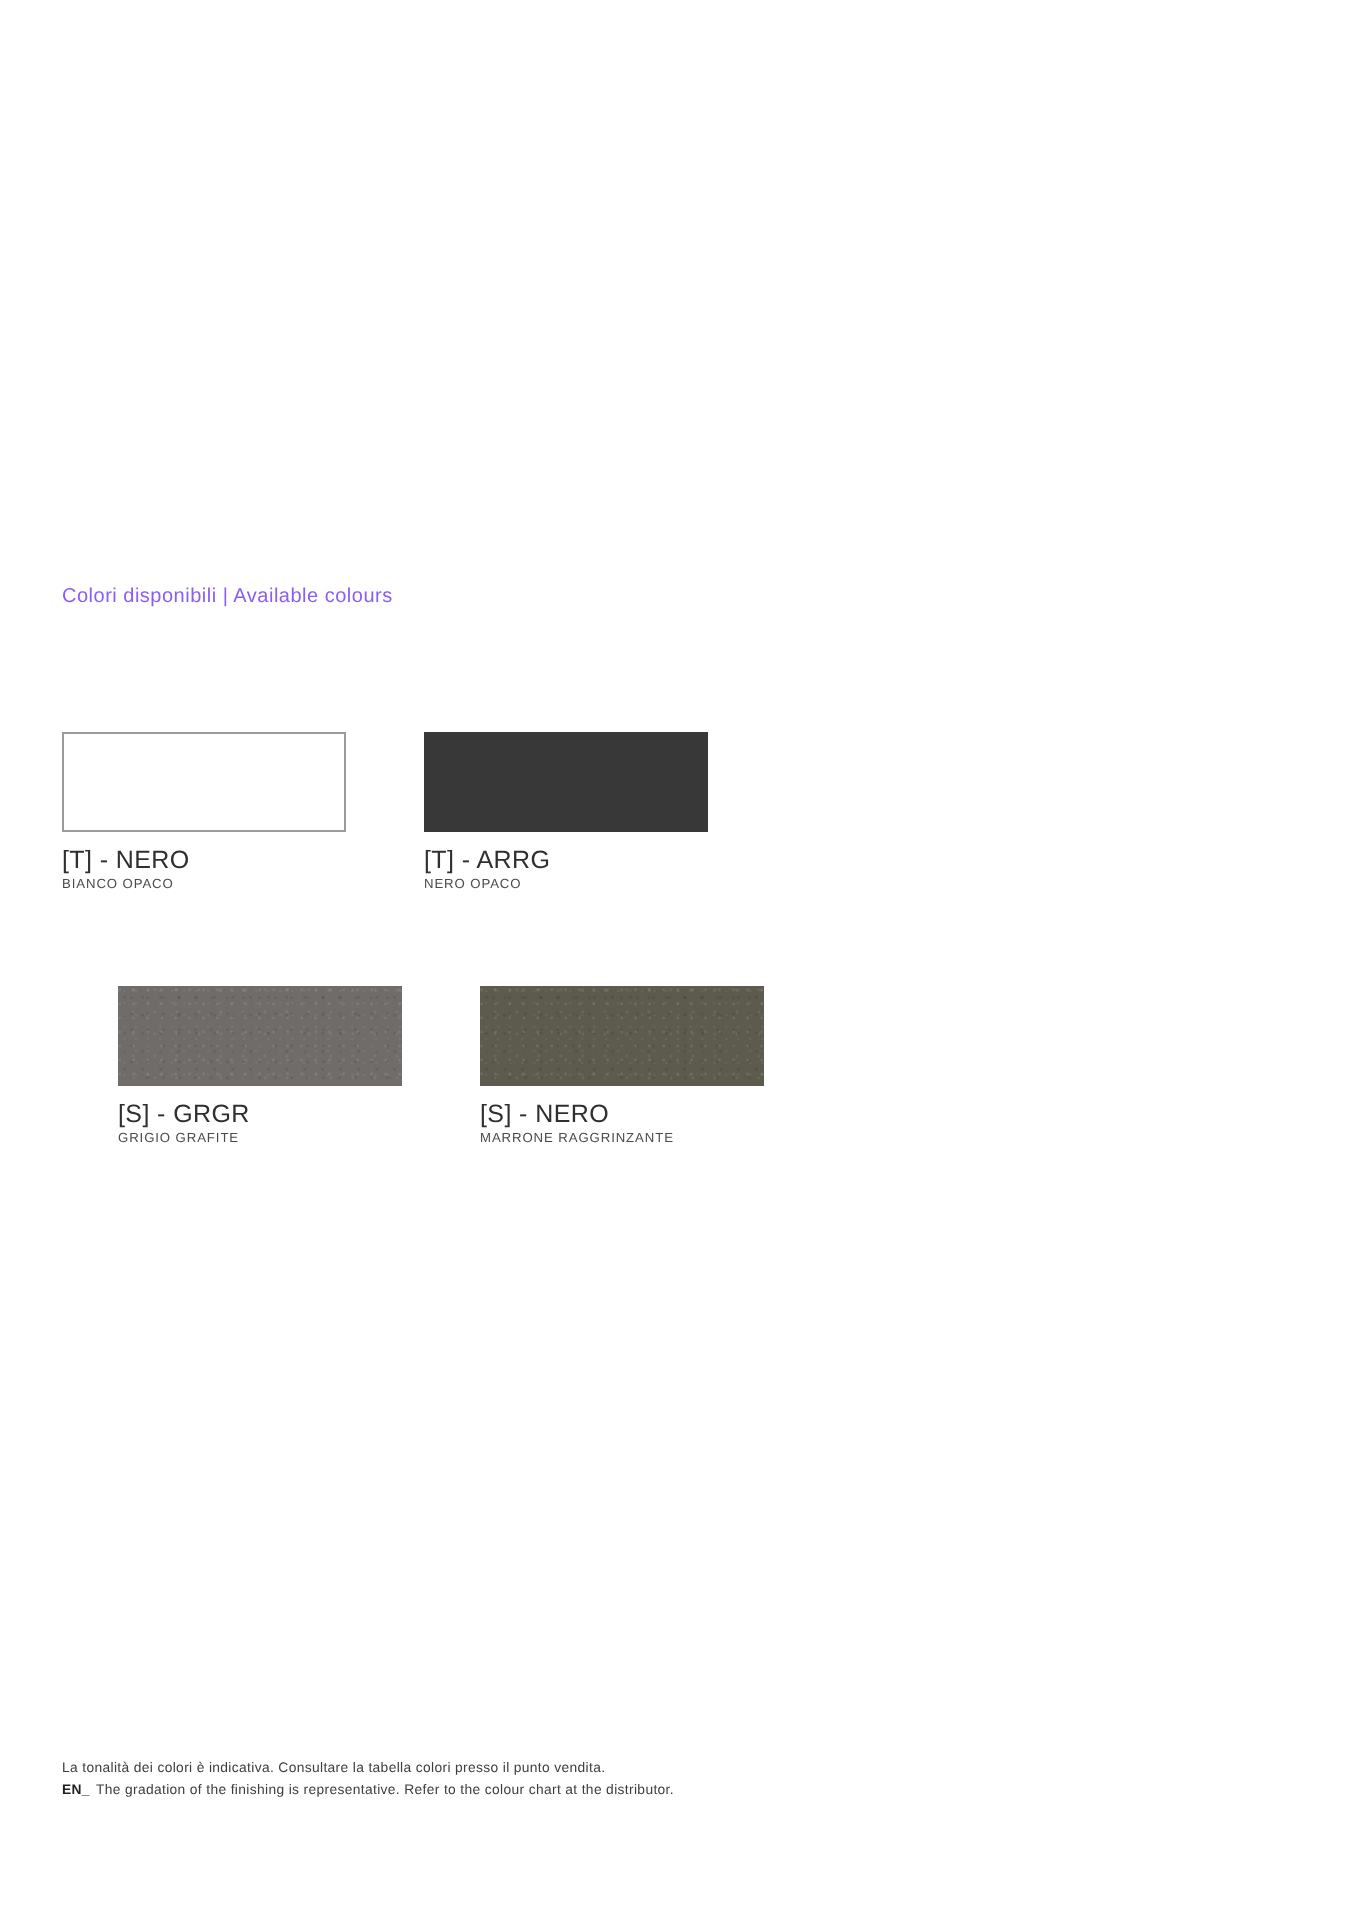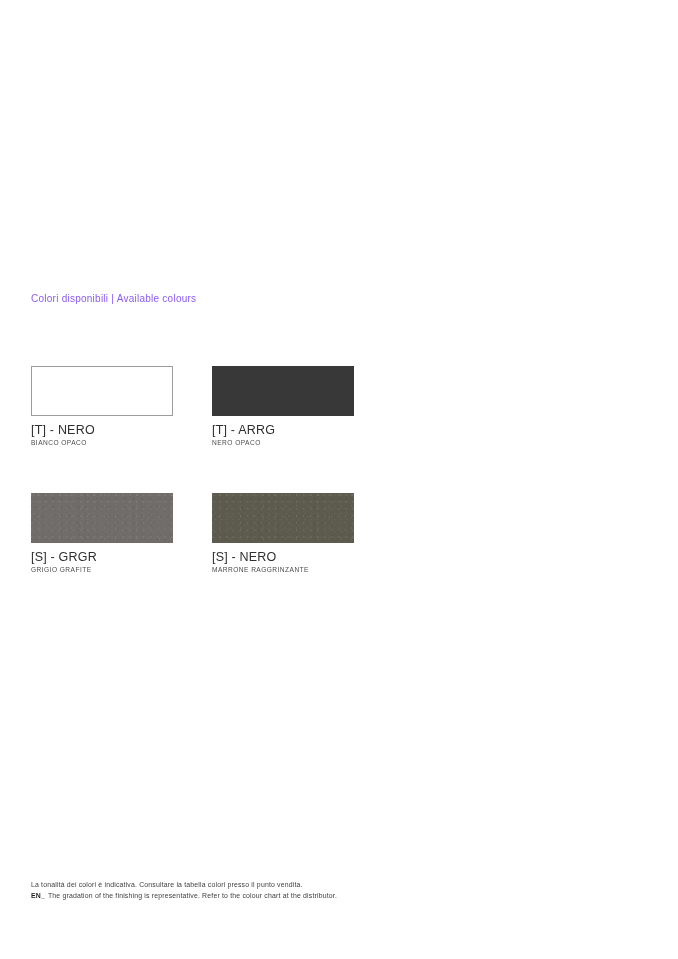--- a/index.html
+++ b/index.html
@@ -40,20 +40,21 @@
     left: 31px;
     top: 366px;
     width: 560px;
   }
   .swatch-row {
     display: flex;
     gap: 39px;
   }
   .swatch-row + .swatch-row {
     margin-top: 47px;
+    margin-left: 28px;
   }
   .swatch-cell {
     width: 142px;
   }
   .swatch-chip {
     width: 142px;
     height: 50px;
     box-sizing: border-box;
     display: block;
     position: relative;

